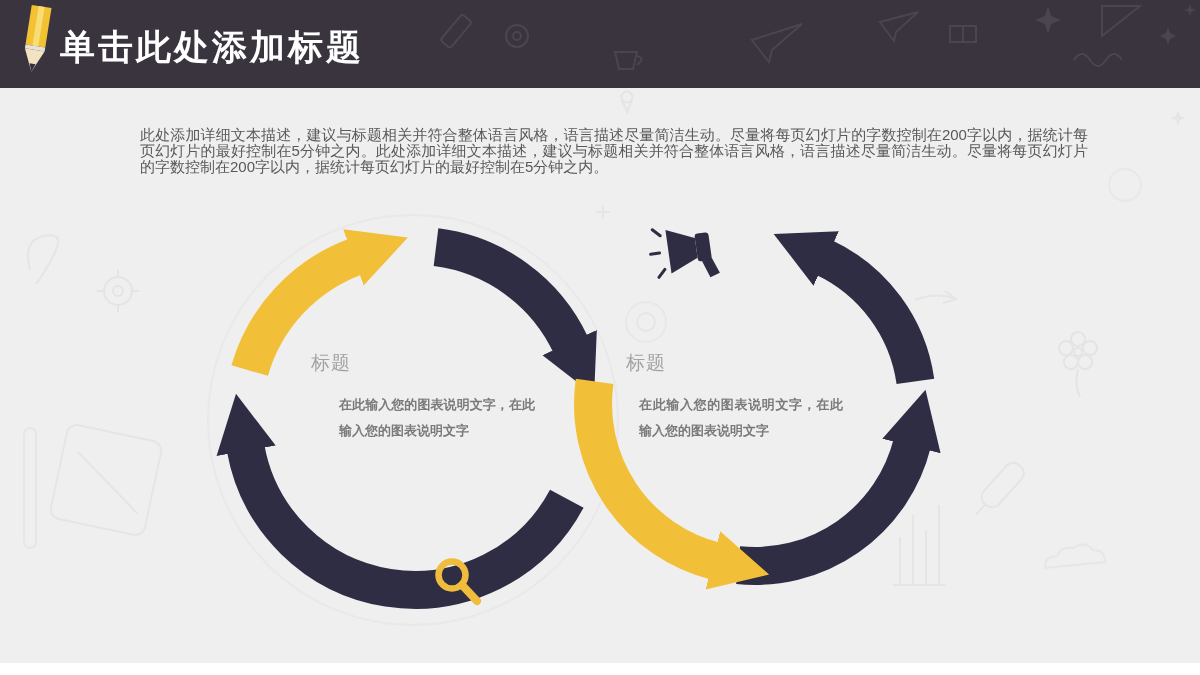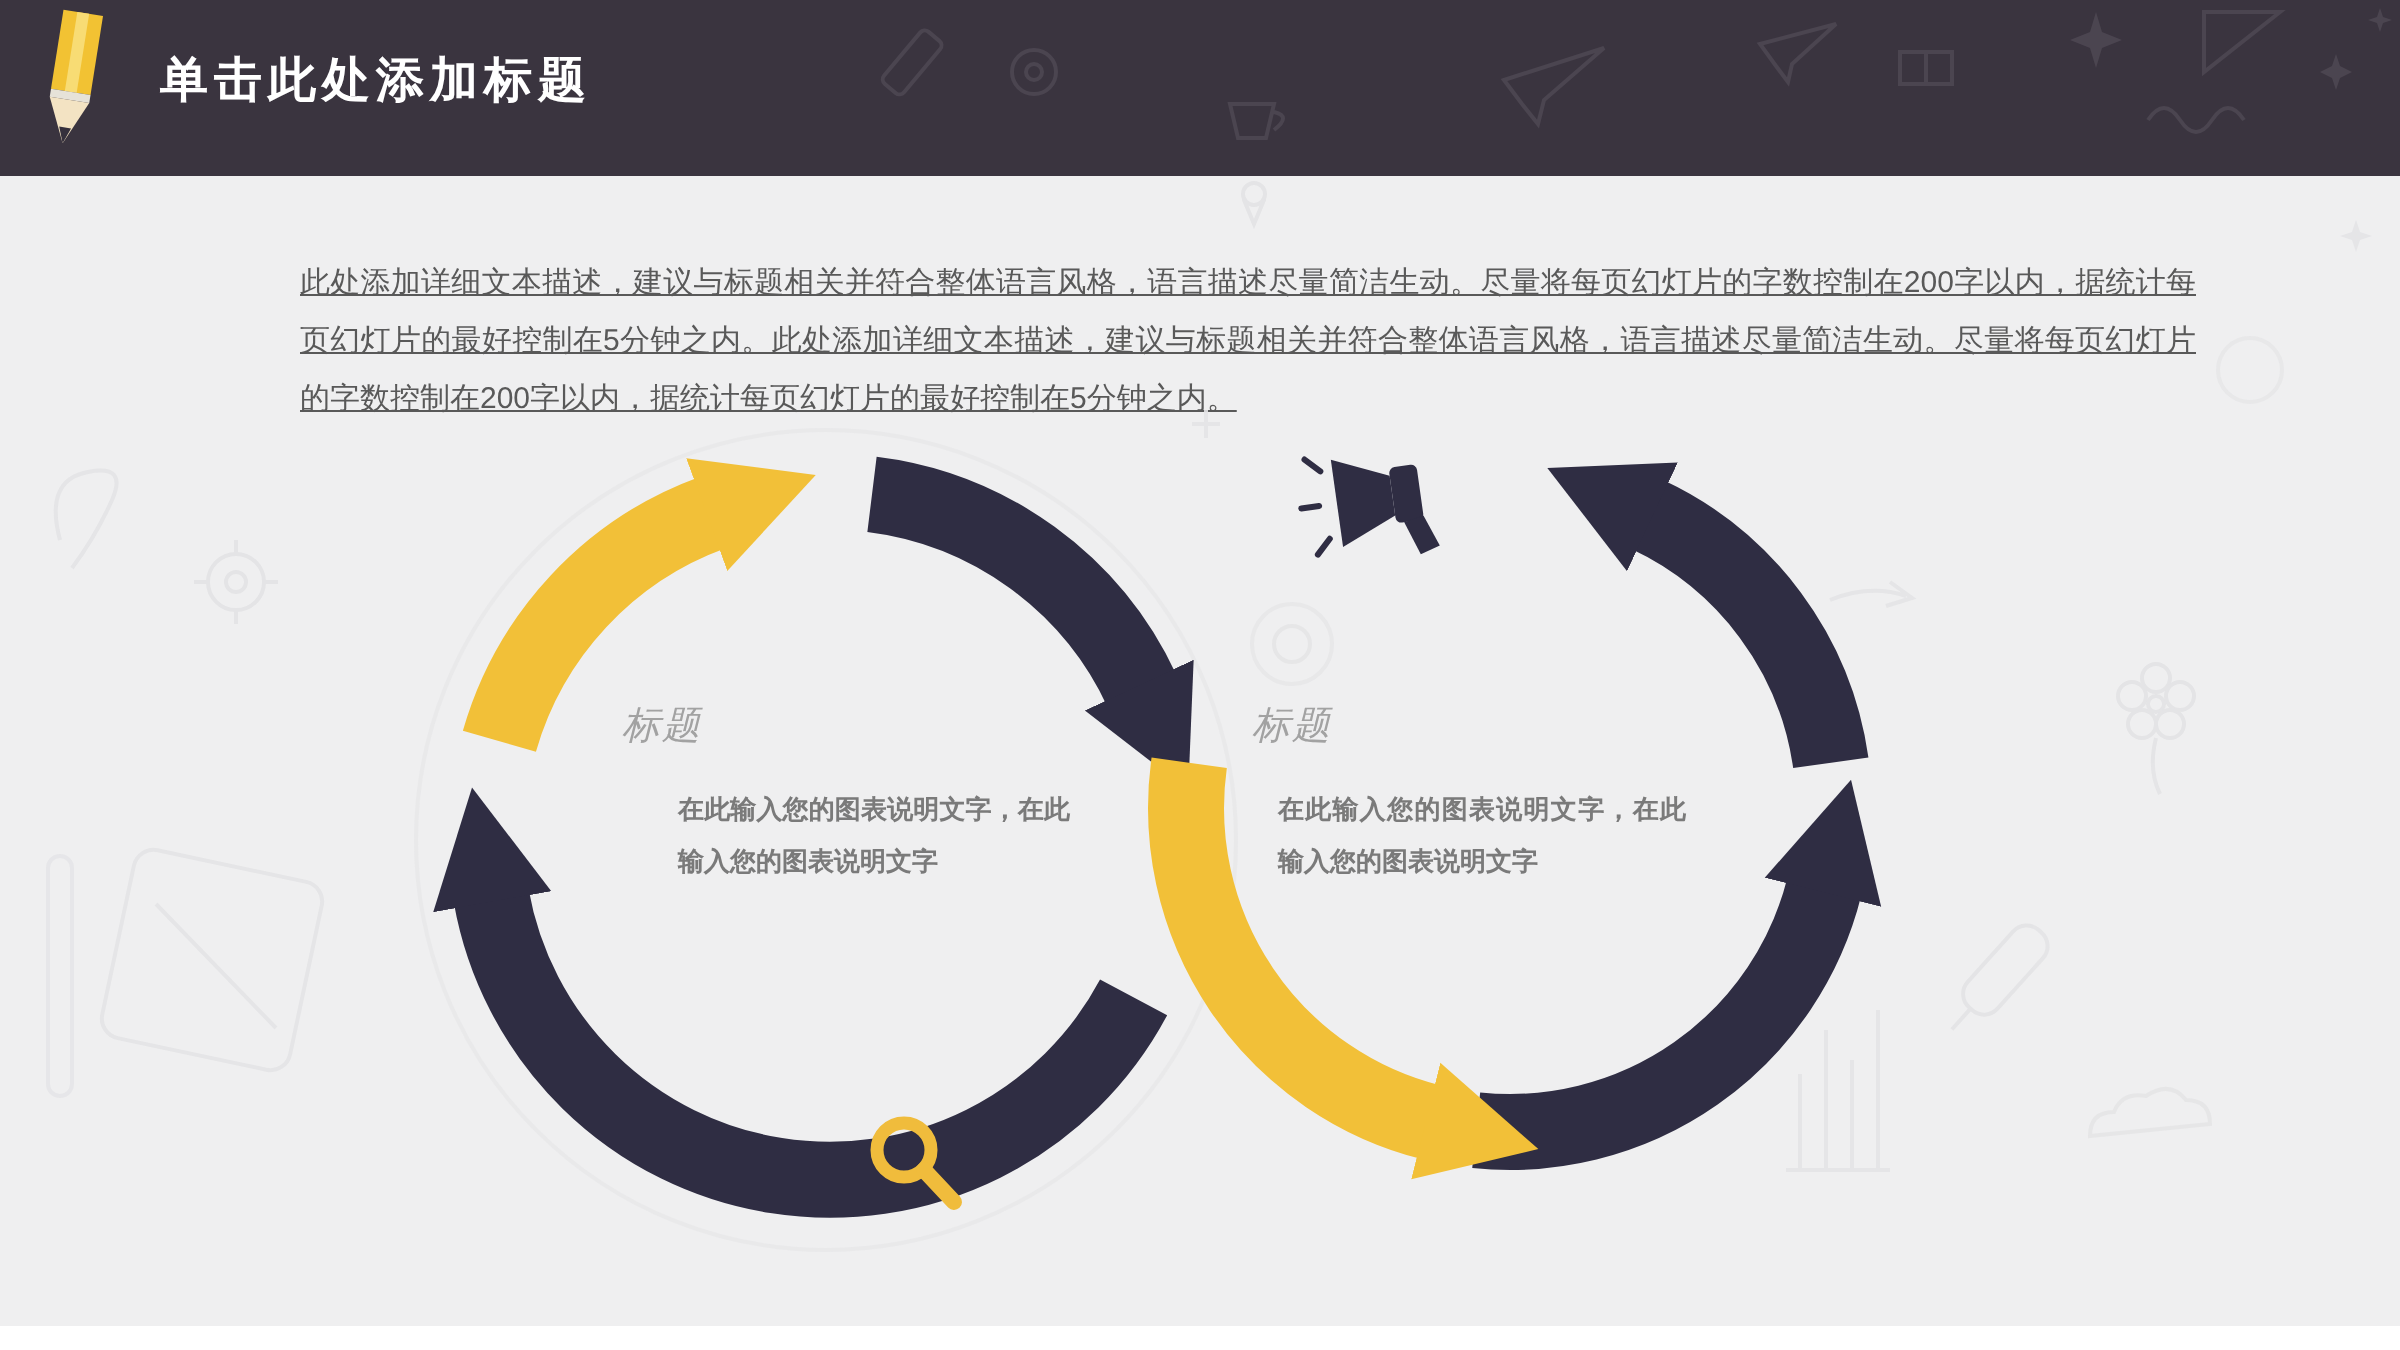--- a/index.html
+++ b/index.html
@@ -1,23 +1,23 @@
 <!DOCTYPE html>
 <html><head>
 <meta charset="utf-8">
 <style>
   html,body{margin:0;padding:0;background:#ffffff;font-family:"Liberation Sans","DejaVu Sans",sans-serif;}
   .stage{position:relative;width:1200px;height:675px;background:#ffffff;overflow:hidden;}
   .slide{position:absolute;left:0;top:0;width:1200px;height:663px;background:#efeff0;overflow:hidden;}
   .slide-header{position:absolute;left:0;top:0;width:1200px;height:88px;background:#3a343f;}
-  .slide-title{position:absolute;left:80px;top:24px;font-size:24px;font-weight:700;color:#ffffff;letter-spacing:3px;white-space:nowrap;}
+  .slide-title{position:absolute;left:60px;top:24px;font-size:35px;font-weight:700;color:#ffffff;letter-spacing:3px;white-space:nowrap;}
   .pencil{position:absolute;left:10px;top:2px;}
-  .para{position:absolute;left:150px;top:127px;width:948px;font-size:15px;line-height:29px;color:#595959;text-align:justify;text-decoration:underline;}
+  .para{position:absolute;left:140px;top:127px;width:948px;font-size:15px;line-height:16px;color:#595959;text-align:justify;}
   .diagram-svg{position:absolute;left:0;top:0;width:1200px;height:663px;}
-  .cycle-label{position:absolute;font-size:19px;color:#a2a2a2;letter-spacing:1px;font-style:italic;}
+  .cycle-label{position:absolute;font-size:19px;color:#a2a2a2;letter-spacing:1px;}
   .cycle-desc{position:absolute;font-size:13px;line-height:26px;color:#7a7a7a;text-align:justify;font-weight:bold;}
   #label-left{left:311px;top:350px;}
   #desc-left{left:339px;top:392px;width:196px;}
   #label-right{left:626px;top:350px;}
   #desc-right{left:639px;top:392px;width:204px;}
   .bottom-strip{position:absolute;left:0;top:663px;width:1200px;height:12px;background:#ffffff;}
 </style>
 </head>
 <body>
 

